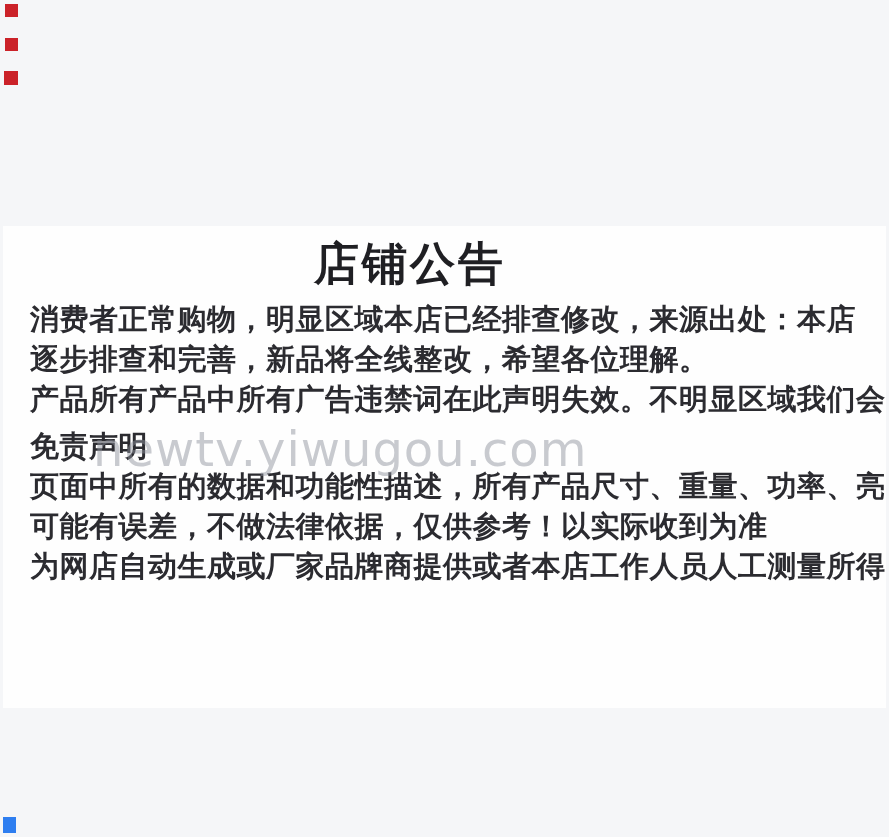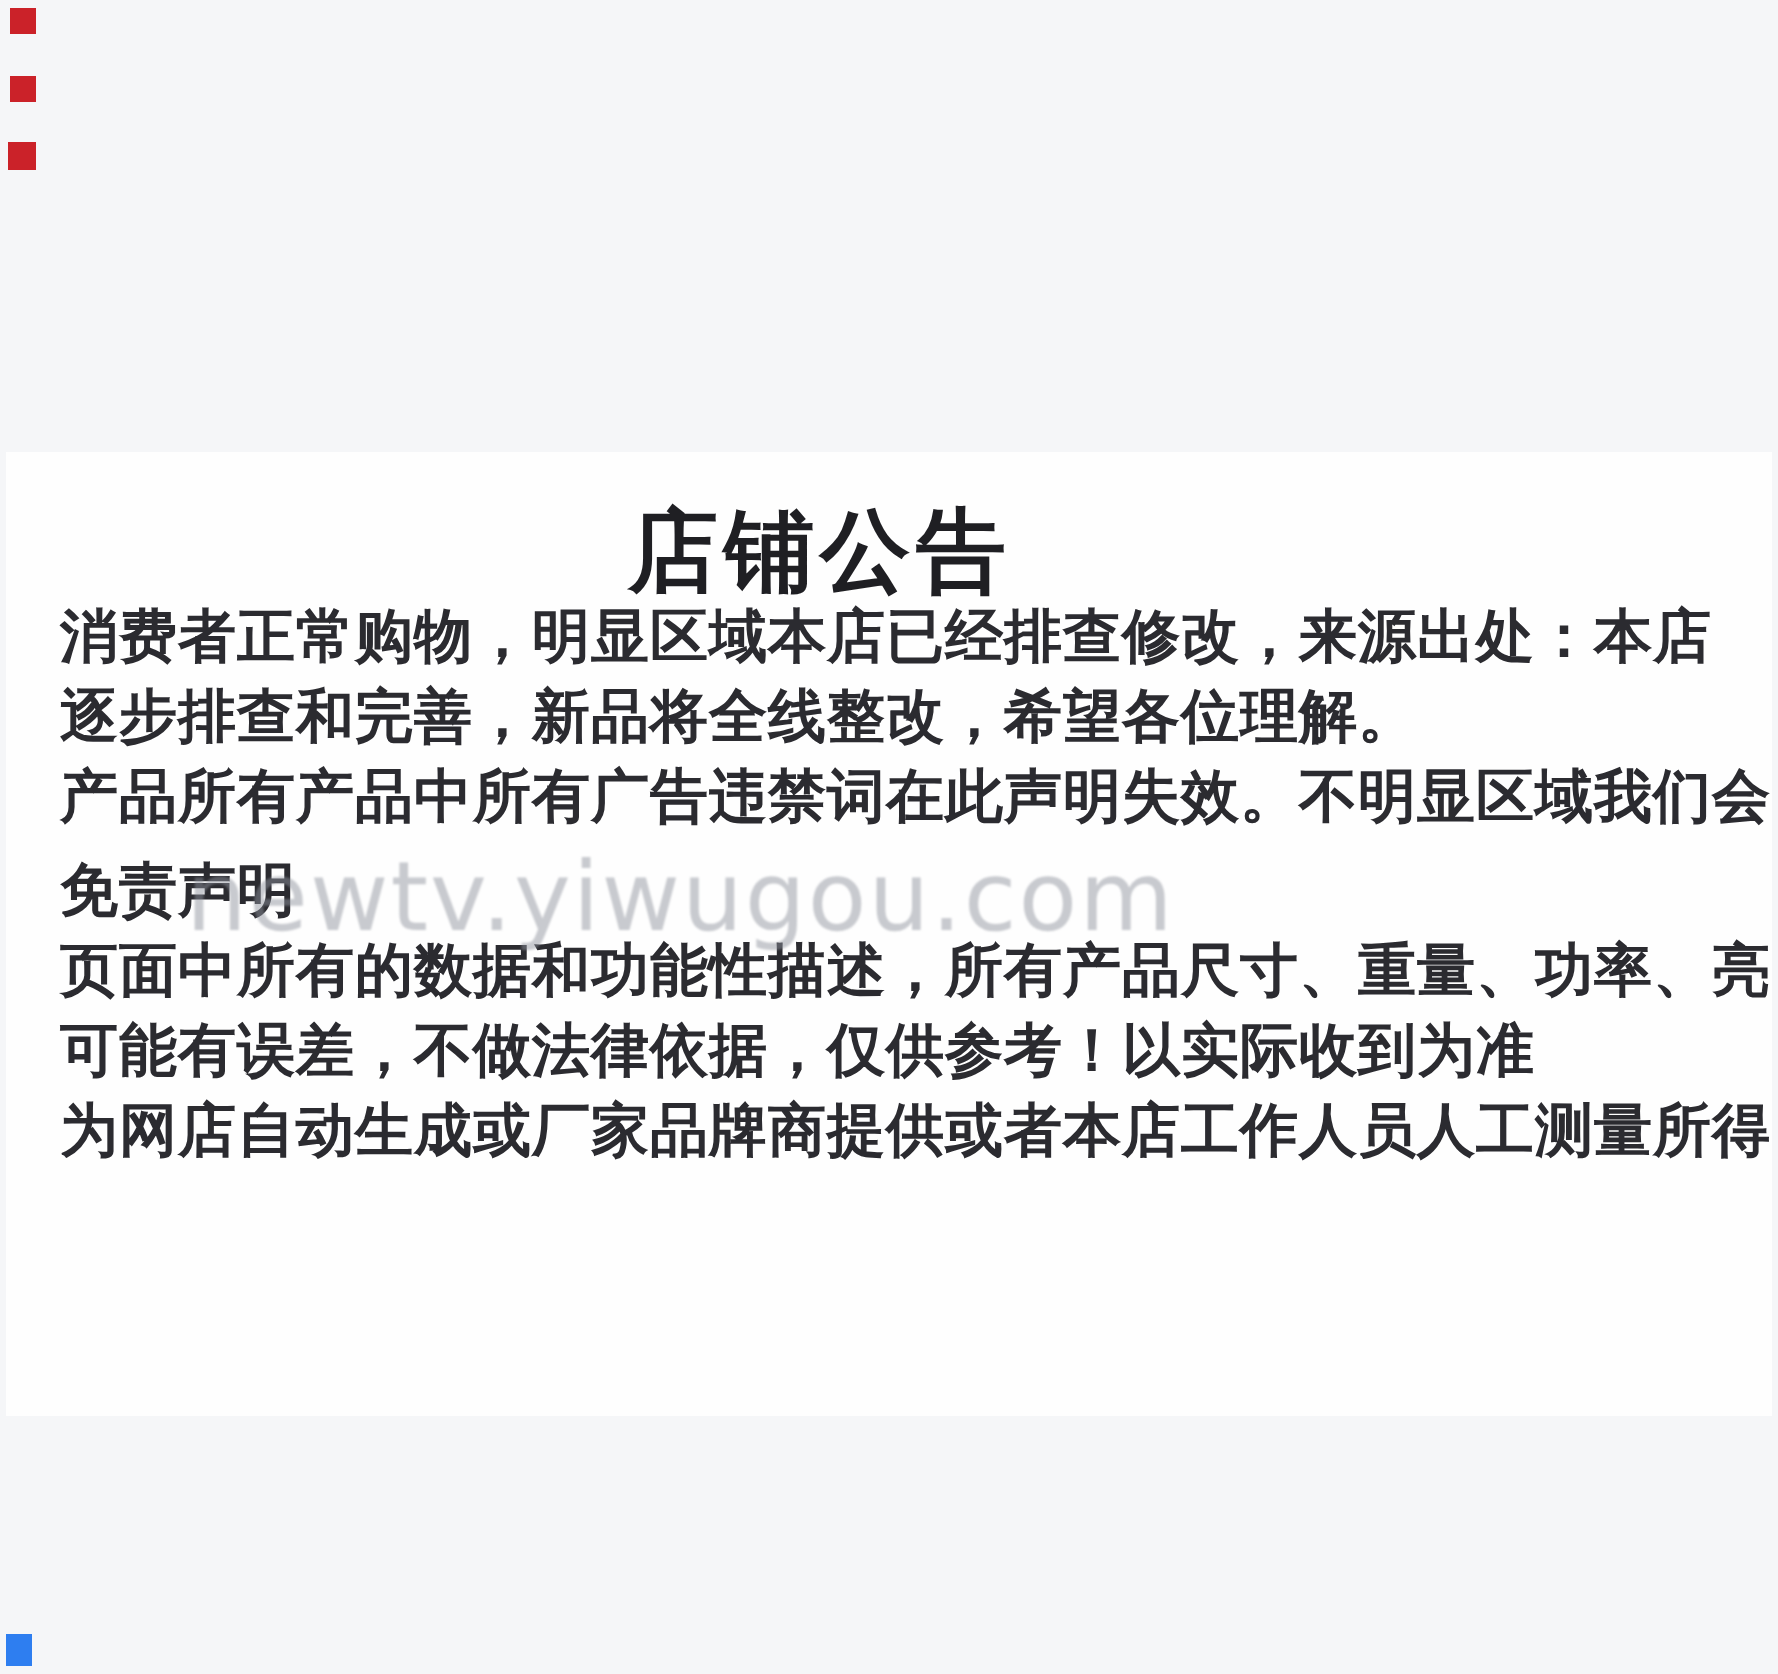--- a/index.html
+++ b/index.html
@@ -25,21 +25,20 @@
   .title {
     position: absolute;
     left: 0;
     top: 234px;
     width: 820px;
     text-align: center;
     font-size: 45px;
     font-weight: bold;
     color: #1f1f23;
     letter-spacing: 3px;
-    margin-top: 12px;
   }
   .body-text {
     position: absolute;
     left: 30px;
     top: 299px;
     width: 832px;
     font-size: 29px;
     font-weight: 600;
     color: #2b2b30;
   }

